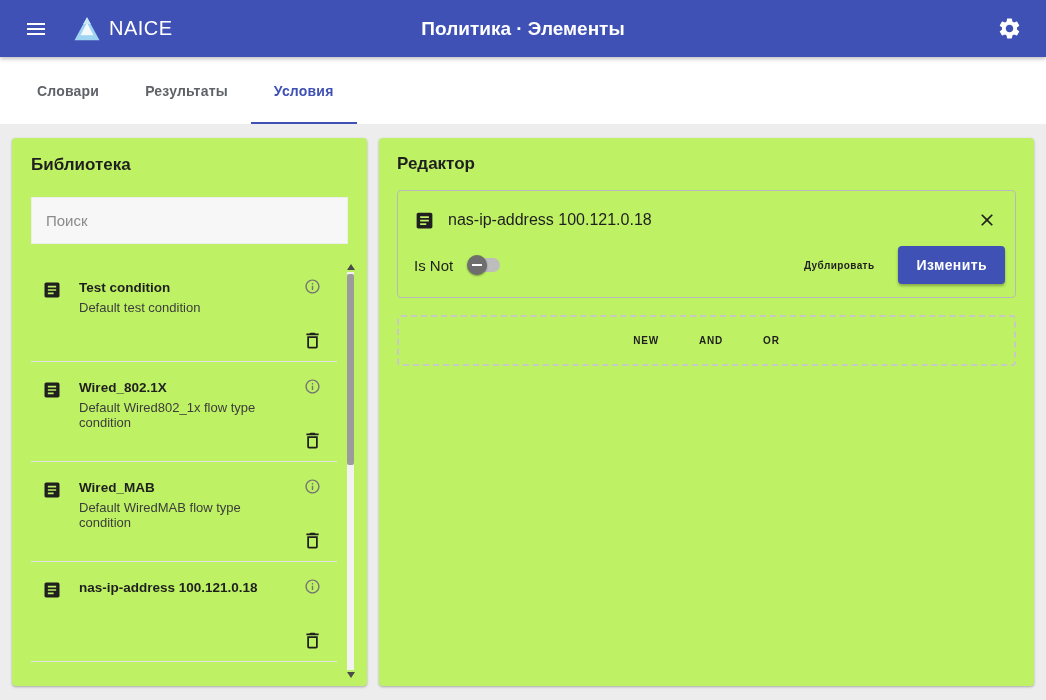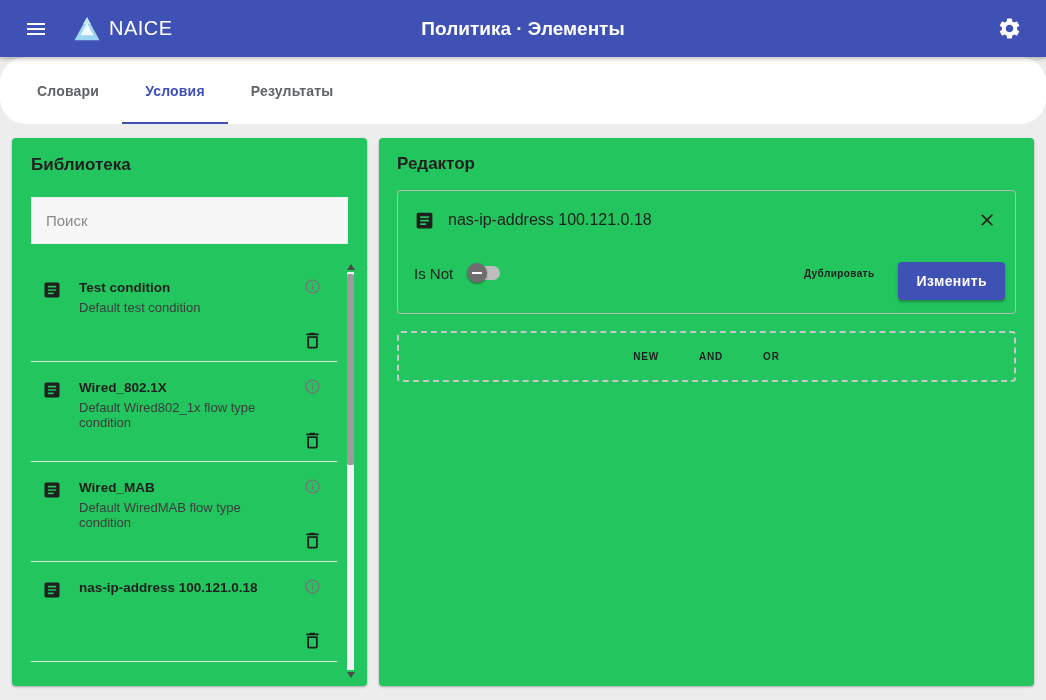--- a/index.html
+++ b/index.html
@@ -36,42 +36,41 @@
   }
   .gear { margin-left: auto; }
 
   
   .tabs {
     background: #fff;
     height: 67px;
     display: flex;
     align-items: stretch;
     padding-left: 14px;
-    border-radius: 26px;
   }
   .tab {
     position: relative;
     display: flex; align-items: center;
     padding: 0 23px;
     font-size: 14px; font-weight: 700;
     color: #5f6368;
     cursor: pointer;
     letter-spacing: .2px;
     background: none; border: none; font-family: inherit;
   }
   .tab.active { color: #3f51b5; }
   .tab.active::after {
     content: ""; position: absolute; left: 0; right: 0; bottom: 0;
     height: 2px; background: #3f51b5;
   }
 
   
   .content { display: flex; gap: 12px; padding: 14px 12px; height: 576px; }
   .card {
-    background: #22c55e; border-radius: 4px; height: 548px;
+    background: #bef264; border-radius: 4px; height: 548px;
     box-shadow: 0 1px 3px rgba(0,0,0,.18), 0 1px 2px rgba(0,0,0,.12);
   }
   .card-title { font-size: 17px; font-weight: 700; color: #1f1f1f; }
 
   
   .card.library { width: 355px; flex: none; display: flex; flex-direction: column; }
   .library .card-title { padding: 17px 19px 0; }
   .search-box {
     margin: 22px 19px 0;
     height: 47px;
@@ -135,21 +134,20 @@
     font-size: 10px; font-weight: 700; letter-spacing: .4px; color: #1f1f1f;
     padding: 10px 14px; border-radius: 4px;
   }
   .dup-btn { margin-left: auto; }
   .edit-btn {
     margin-left: 10px;
     background: #3f51b5; color: #fff; border: none; cursor: pointer; font-family: inherit;
     font-size: 14px; font-weight: 700; letter-spacing: .4px;
     padding: 11px 18px; border-radius: 4px;
     box-shadow: 0 2px 3px rgba(0,0,0,.3);
-    margin-top: 16px;
   }
   .dashed-box {
     margin-top: 17px; height: 51px;
     border: 2px dashed #c8c8c8; border-radius: 4px;
     display: flex; align-items: center; justify-content: center; gap: 16px;
   }
   .op-btn { padding: 8px 12px; letter-spacing: .8px; }
 
   svg { display: block; }
 </style>
@@ -175,22 +173,22 @@
   <div class="header-title">Политика · Элементы</div>
   <button class="icon-button gear">
     <svg width="25" height="25" viewBox="0 0 24 24" fill="#ffffff">
         <path d="M19.14 12.94c.04-.3.06-.61.06-.94 0-.32-.02-.64-.07-.94l2.03-1.58a.49.49 0 0 0 .12-.61l-1.92-3.32a.488.488 0 0 0-.59-.22l-2.39.96c-.5-.38-1.03-.7-1.62-.94l-.36-2.54a.468.468 0 0 0-.48-.41h-3.84c-.24 0-.43.17-.47.41l-.36 2.54c-.59.24-1.13.57-1.62.94l-2.39-.96a.477.477 0 0 0-.59.22L2.74 8.87c-.12.21-.08.47.12.61l2.03 1.58c-.05.3-.09.63-.09.94s.02.64.07.94l-2.03 1.58a.49.49 0 0 0-.12.61l1.92 3.32c.12.22.37.29.59.22l2.39-.96c.5.38 1.03.7 1.62.94l.36 2.54c.05.24.24.41.48.41h3.84c.24 0 .44-.17.47-.41l.36-2.54c.59-.24 1.13-.56 1.62-.94l2.39.96c.22.08.47 0 .59-.22l1.92-3.32a.49.49 0 0 0-.12-.61l-2.01-1.58zM12 15.6c-1.98 0-3.6-1.62-3.6-3.6s1.62-3.6 3.6-3.6 3.6 1.62 3.6 3.6-1.62 3.6-3.6 3.6z"></path>
       </svg>
   </button>
 </div>
 
 <div class="tabs">
   <button class="tab">Словари</button>
+  <button class="tab">Результаты</button>
   <button class="tab active">Условия</button>
-  <button class="tab">Результаты</button>
 </div>
 
 <div class="content">
 
   <div class="card library">
     <div class="card-title">Библиотека</div>
     <div class="search-box">
       <input class="search-input" type="text" placeholder="Поиск" style="">
     </div>
     <div class="lib-list">

